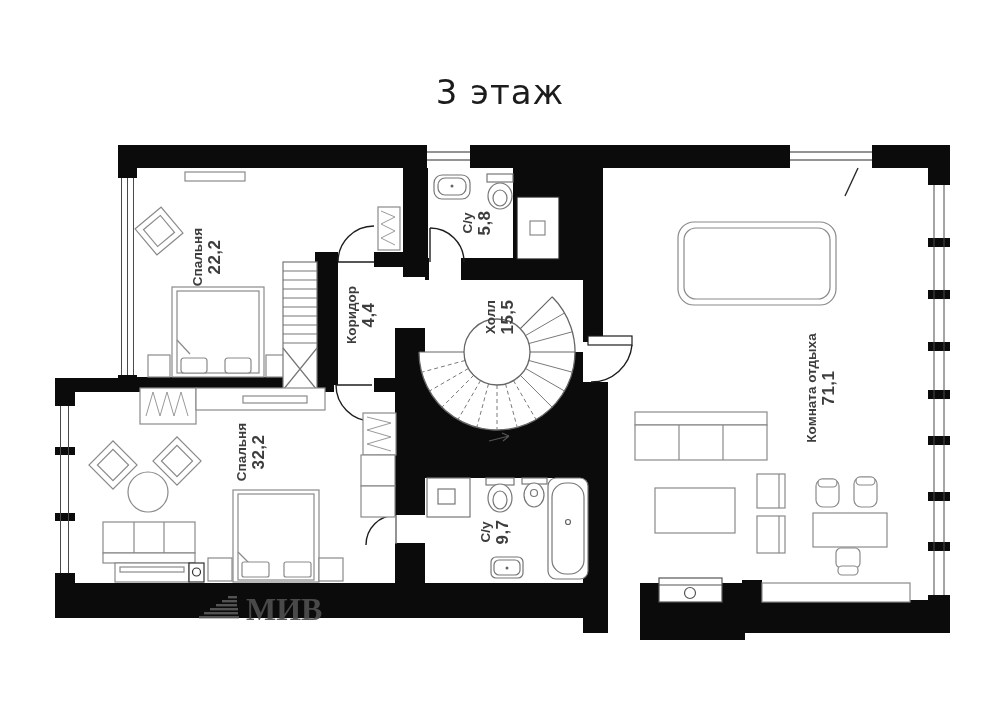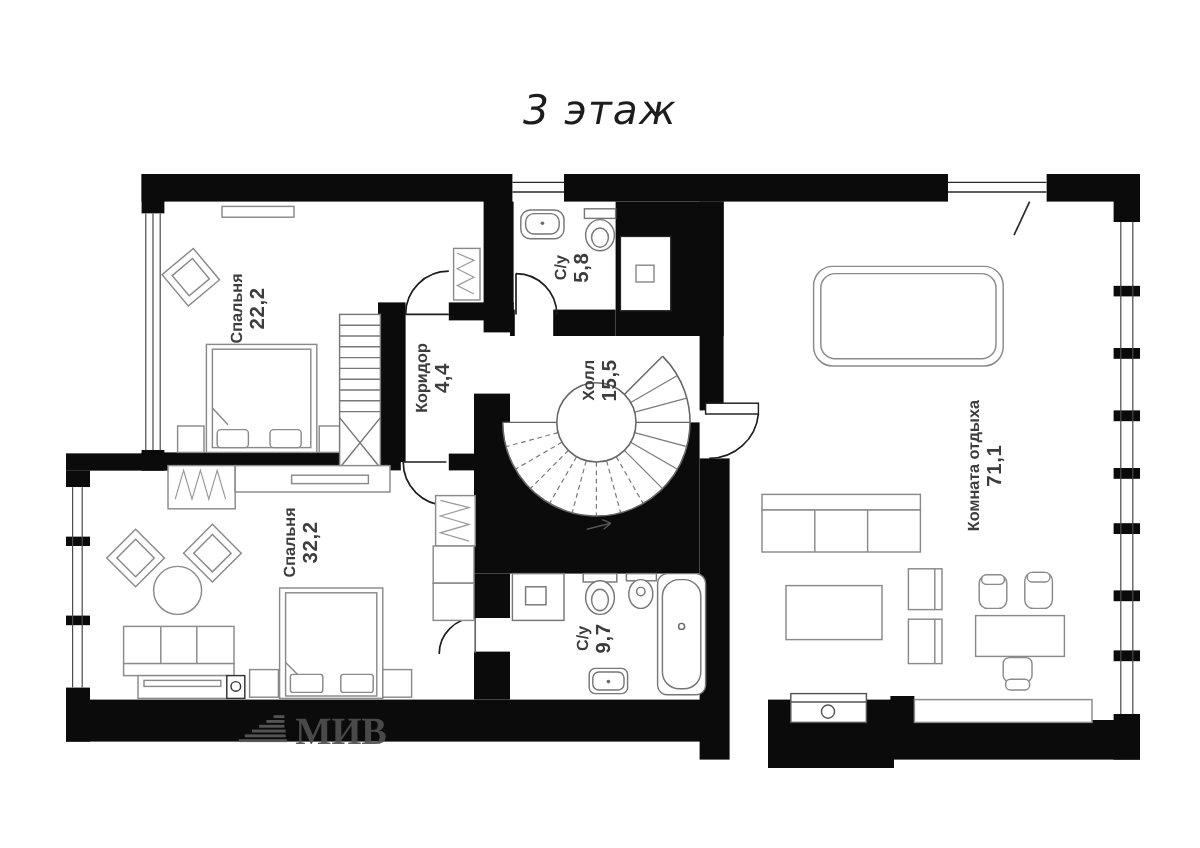--- a/index.html
+++ b/index.html
@@ -1,19 +1,19 @@
 <!DOCTYPE html>
 <html><head>
 <meta charset="utf-8">
 <style>
   html,body{margin:0;padding:0;background:#ffffff;}
   .stage{position:relative;width:1000px;height:707px;background:#ffffff;overflow:hidden;
          font-family:"Liberation Sans",sans-serif;}
   .floor-title{position:absolute;left:0;right:0;top:72px;text-align:center;
-         font-family:"DejaVu Sans",sans-serif;font-style:italic;font-size:34px;
+         font-family:"DejaVu Sans",sans-serif;font-size:34px;
          color:#1c1c1c;letter-spacing:1px;}
   svg.plan{position:absolute;left:0;top:0;}
   .room-label{position:absolute;transform:translate(-50%,-50%) rotate(-90deg);
          text-align:center;color:#3d3d3d;line-height:1.12;white-space:nowrap;}
   .room-label .rname{display:block;font-size:13.5px;font-weight:700;}
   .room-label .rarea{display:block;font-size:17px;font-weight:700;letter-spacing:.5px;}
 </style>
 </head>
 <body>
 

